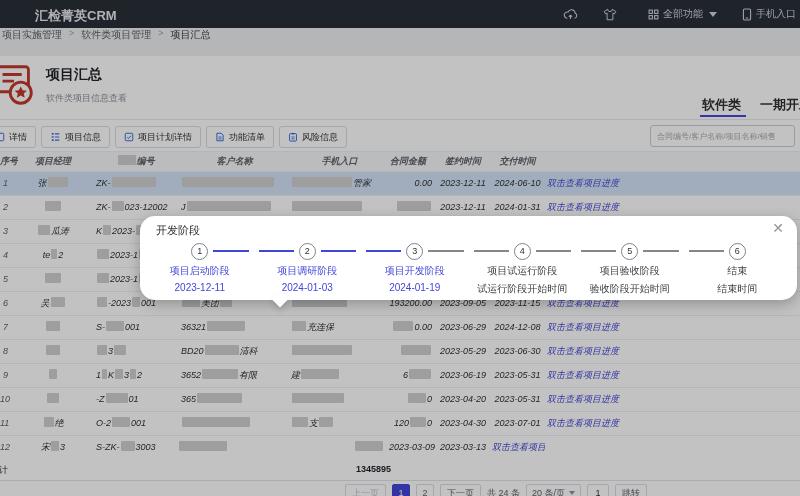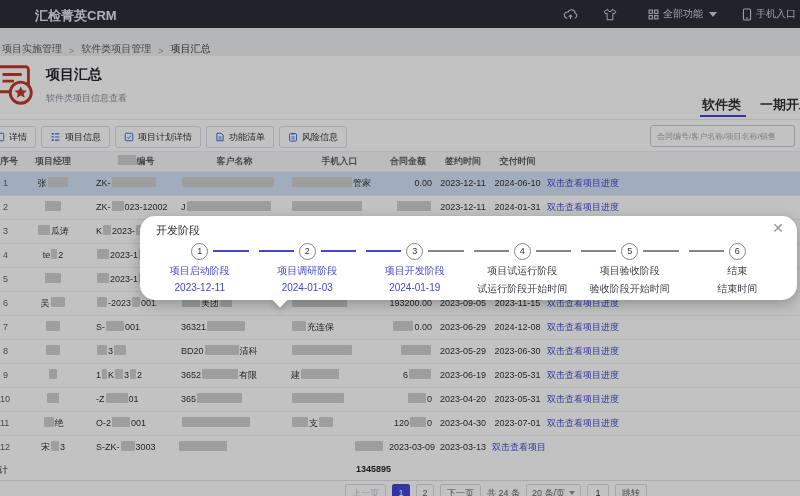--- a/index.html
+++ b/index.html
@@ -10,40 +10,40 @@
     background:#fff; color:#303133;
   }
   
   .topbar { position:absolute; left:0; top:0; width:800px; height:28px; background:#2a2e38; color:#cfd3db; }
   .topbar-title { position:absolute; left:35px; top:7px; font-size:13px; font-weight:bold; color:#e8eaef; }
   .tb-item { position:absolute; top:0; height:28px; display:flex; align-items:center; gap:4px; font-size:10px; cursor:pointer; }
   .tb-cloud { left:563px; } .tb-shirt { left:603px; } .tb-grid { left:648px; } .tb-phone { left:742px; }
   .tb-item svg { display:block; }
   .caret-down { width:0; height:0; border-left:4px solid transparent; border-right:4px solid transparent; border-top:5px solid #cfd3db; margin-left:2px; }
   
-  .breadcrumb { position:absolute; left:0; top:28px; width:800px; height:28px; background:#eef0f2; display:flex; align-items:flex-end; font-size:10px; color:#5a5e66; padding-left:2px; }
+  .breadcrumb { position:absolute; left:0; top:28px; width:800px; height:28px; background:#eef0f2; display:flex; align-items:flex-start; font-size:10px; color:#5a5e66; padding-left:2px; }
   .crumb { cursor:pointer; } .crumb-sep { margin:0 7px; color:#9a9ea6; font-size:9px; }
   .crumb:last-child { color:#33363c; }
   
   .page-header { position:absolute; left:0; top:56px; width:800px; height:64px; background:#fff; border-bottom:1px solid #e8eaef; }
   .hdr-icon { position:absolute; left:-8px; top:6px; }
   .page-title { position:absolute; left:46px; top:10px; font-size:14px; font-weight:bold; color:#1f2329; }
   .page-sub { position:absolute; left:46px; top:36px; font-size:9px; color:#8a8f99; }
   .tab { position:absolute; top:40px; font-size:13px; font-weight:bold; color:#303133; cursor:pointer; white-space:nowrap; }
   .tab-sw { left:702px; } .tab-yq { left:760px; }
   .tab-underline { position:absolute; left:700px; top:59px; width:46px; height:2px; background:#4246d6; }
   
   .toolbar { position:absolute; left:0; top:121px; width:800px; height:30px; background:#fff; }
   .btn-row { position:absolute; left:-14px; top:5px; display:flex; gap:5px; }
   .tool-btn { display:flex; align-items:center; gap:4px; height:22px; padding:0 8px; background:#fff; border:1px solid #d9dce3; border-radius:3px; font-size:9px; color:#303133; cursor:pointer; white-space:nowrap; }
   .tool-btn svg { display:block; }
   .search-box { position:absolute; left:650px; top:4px; width:145px; height:22px; border:1px solid #c9cdd4; border-radius:3px; background:#fff; font-size:8px; color:#303133; padding:0 6px; outline:none; }
   .search-box::placeholder { color:#a8abb2; }
   
-  .tgrid { display:grid; grid-template-columns:18px 70px 87px 113px 100px 48px 54px 55px 1fr; }
+  .tgrid { display:grid; grid-template-columns:18px 70px 87px 113px 100px 48px 54px 55px 1fr;font-style:italic; }
   .table-wrap { position:absolute; left:0; top:151px; width:800px; }
   .thead { height:21px; background:#f5f7fa; border-top:1px solid #ebeef5; border-bottom:1px solid #ebeef5; }
   .thead .tcell { line-height:19px; color:#606266; font-weight:bold; text-align:center; }
   .trow { height:24px; border-bottom:1px solid #ebeef5; background:#fff; cursor:pointer; }
   .trow.selected { background:#d4e4f7; }
   .tcell { font-size:9px; line-height:23px; white-space:nowrap; overflow:hidden; color:#303133; }
   .c-num { text-align:right; padding-right:10px; color:#606266; }
   .c-mgr { text-align:center; }
   .c-con { padding-left:8px; }
   .c-cus { padding-left:6px; }

